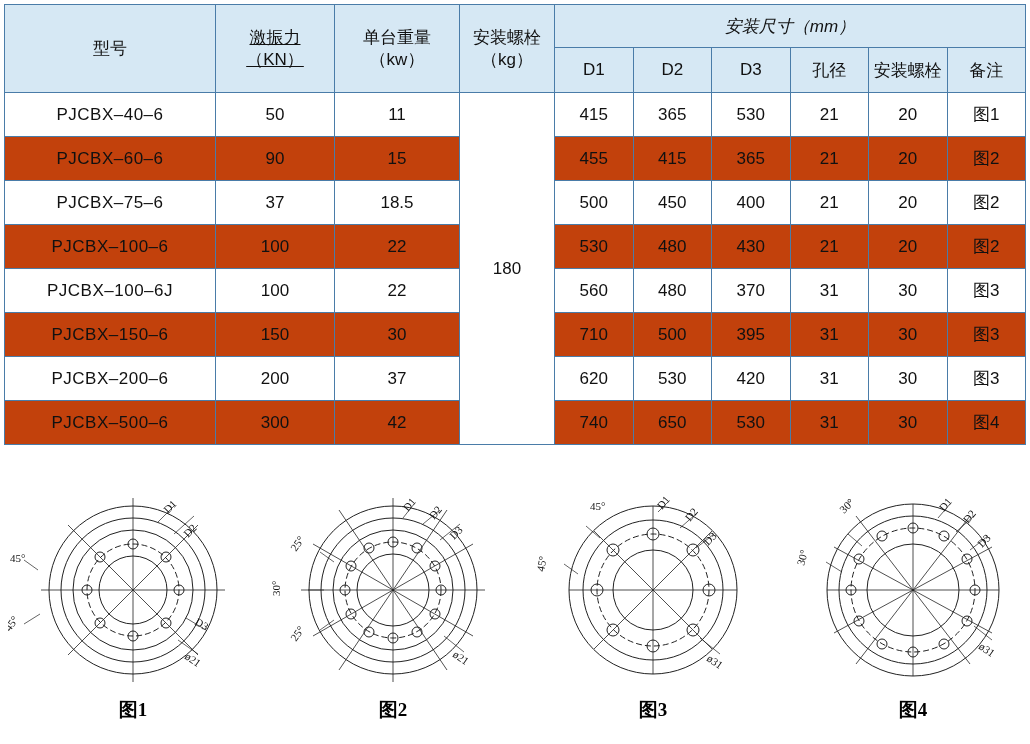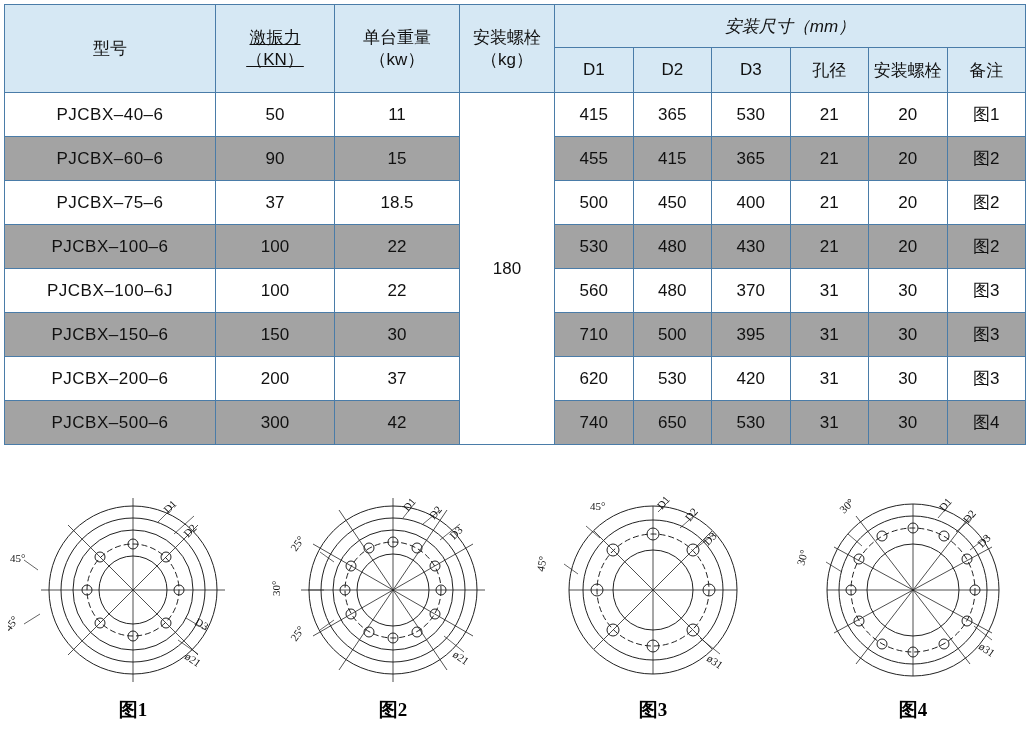--- a/index.html
+++ b/index.html
@@ -59,21 +59,21 @@
   th.d3 { width: 80px; }
   th.hole { width: 72px; margin-left: 36px; }
   th.bolt { width: 100px; }
   th.note { width: 74px; }
 
   tbody td {
     height: 43px;
     background: #ffffff;
   }
   tbody tr.alt td {
-    background: #a3a3a3;
+    background: #c2410c;
   }
   tbody td.weight-cell {
     background: #ffffff;
     font-size: 17px;
     margin-top: 46px;
   }
   td.model-cell {
     letter-spacing: 0.5px;
   }
 

